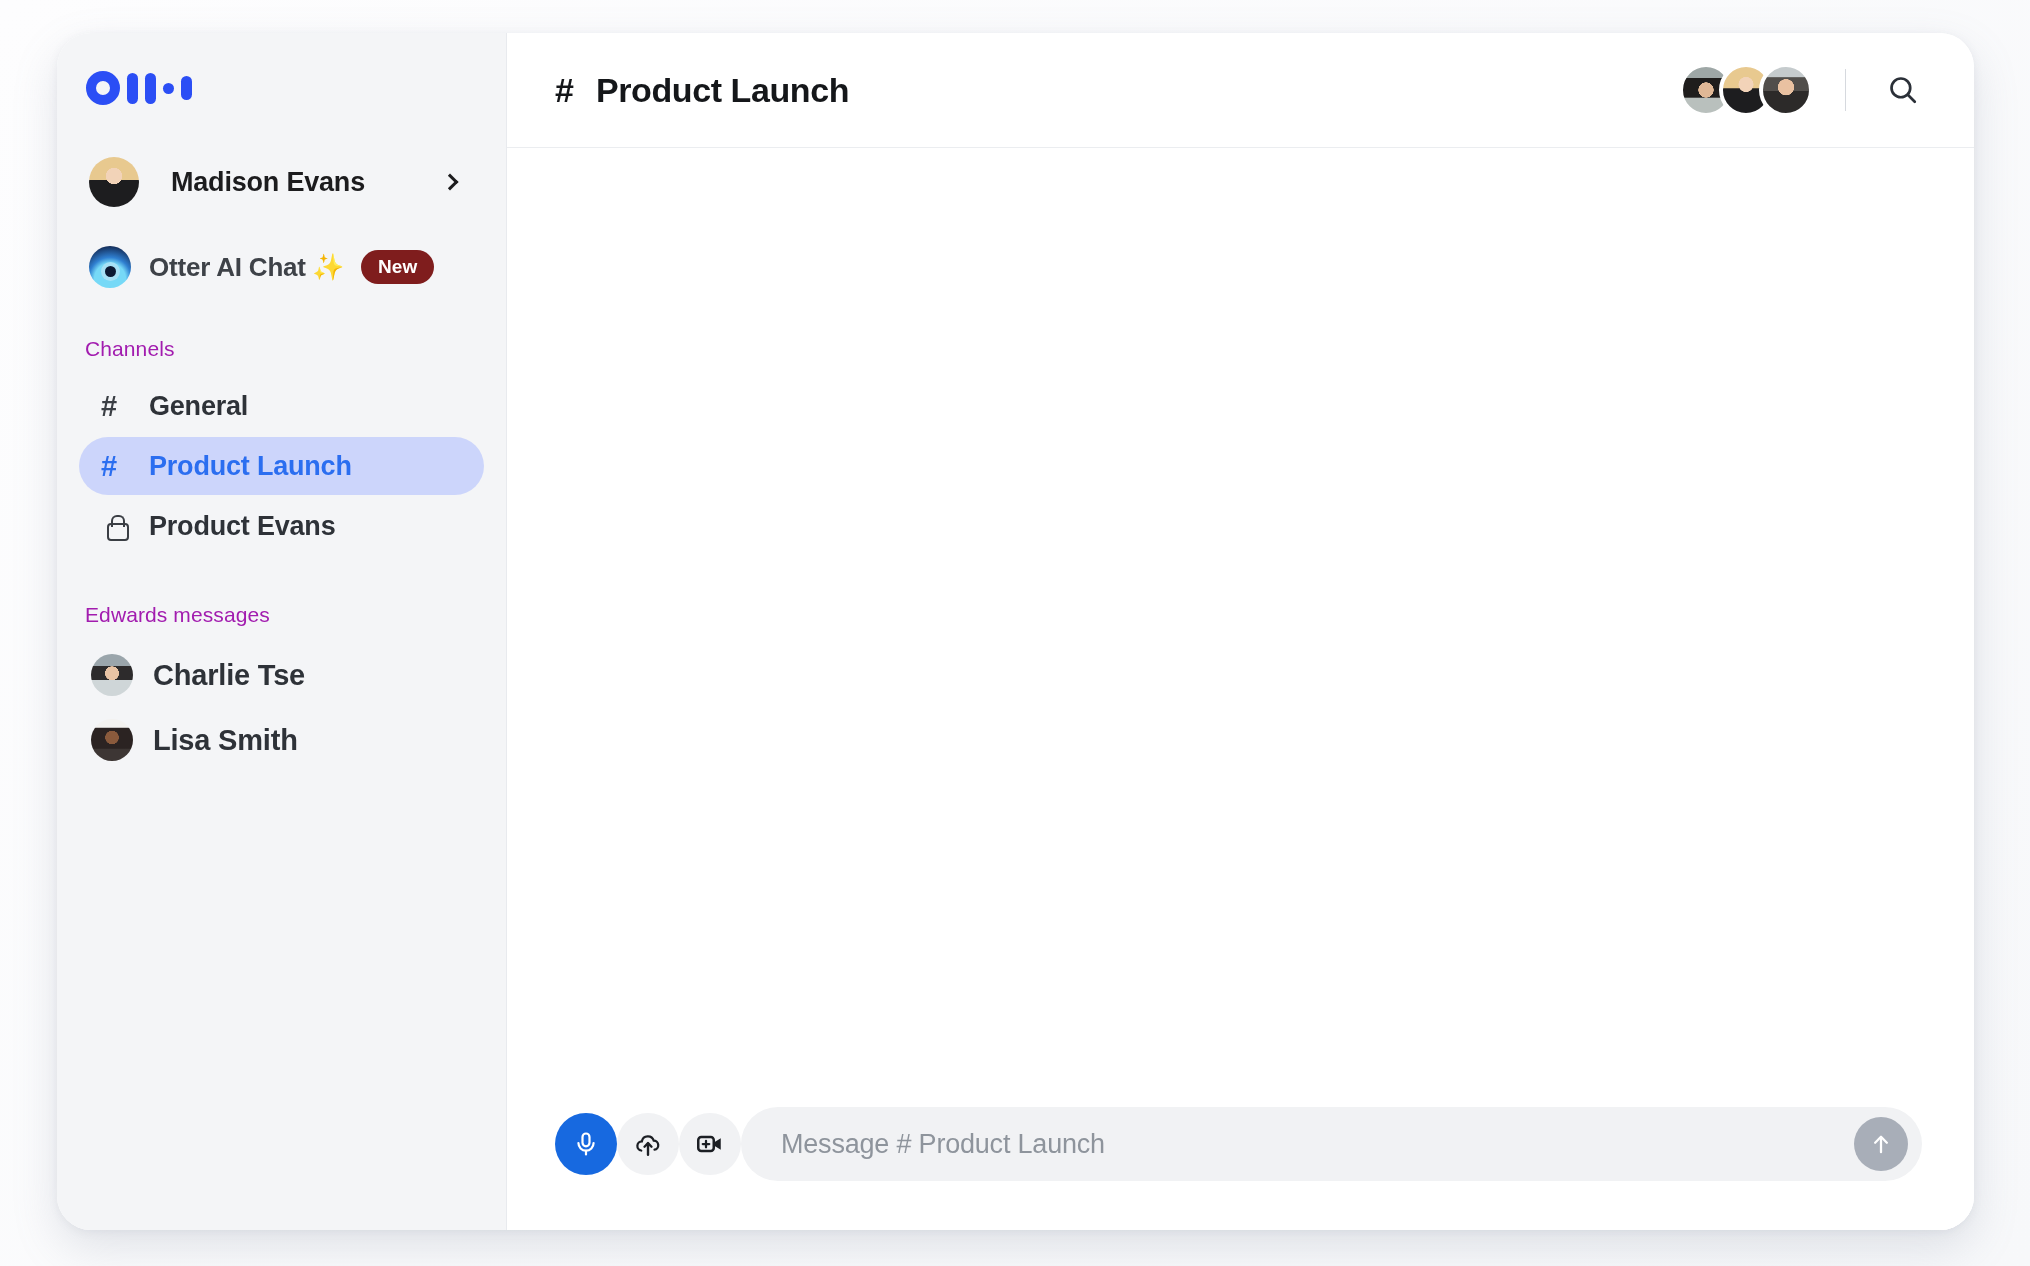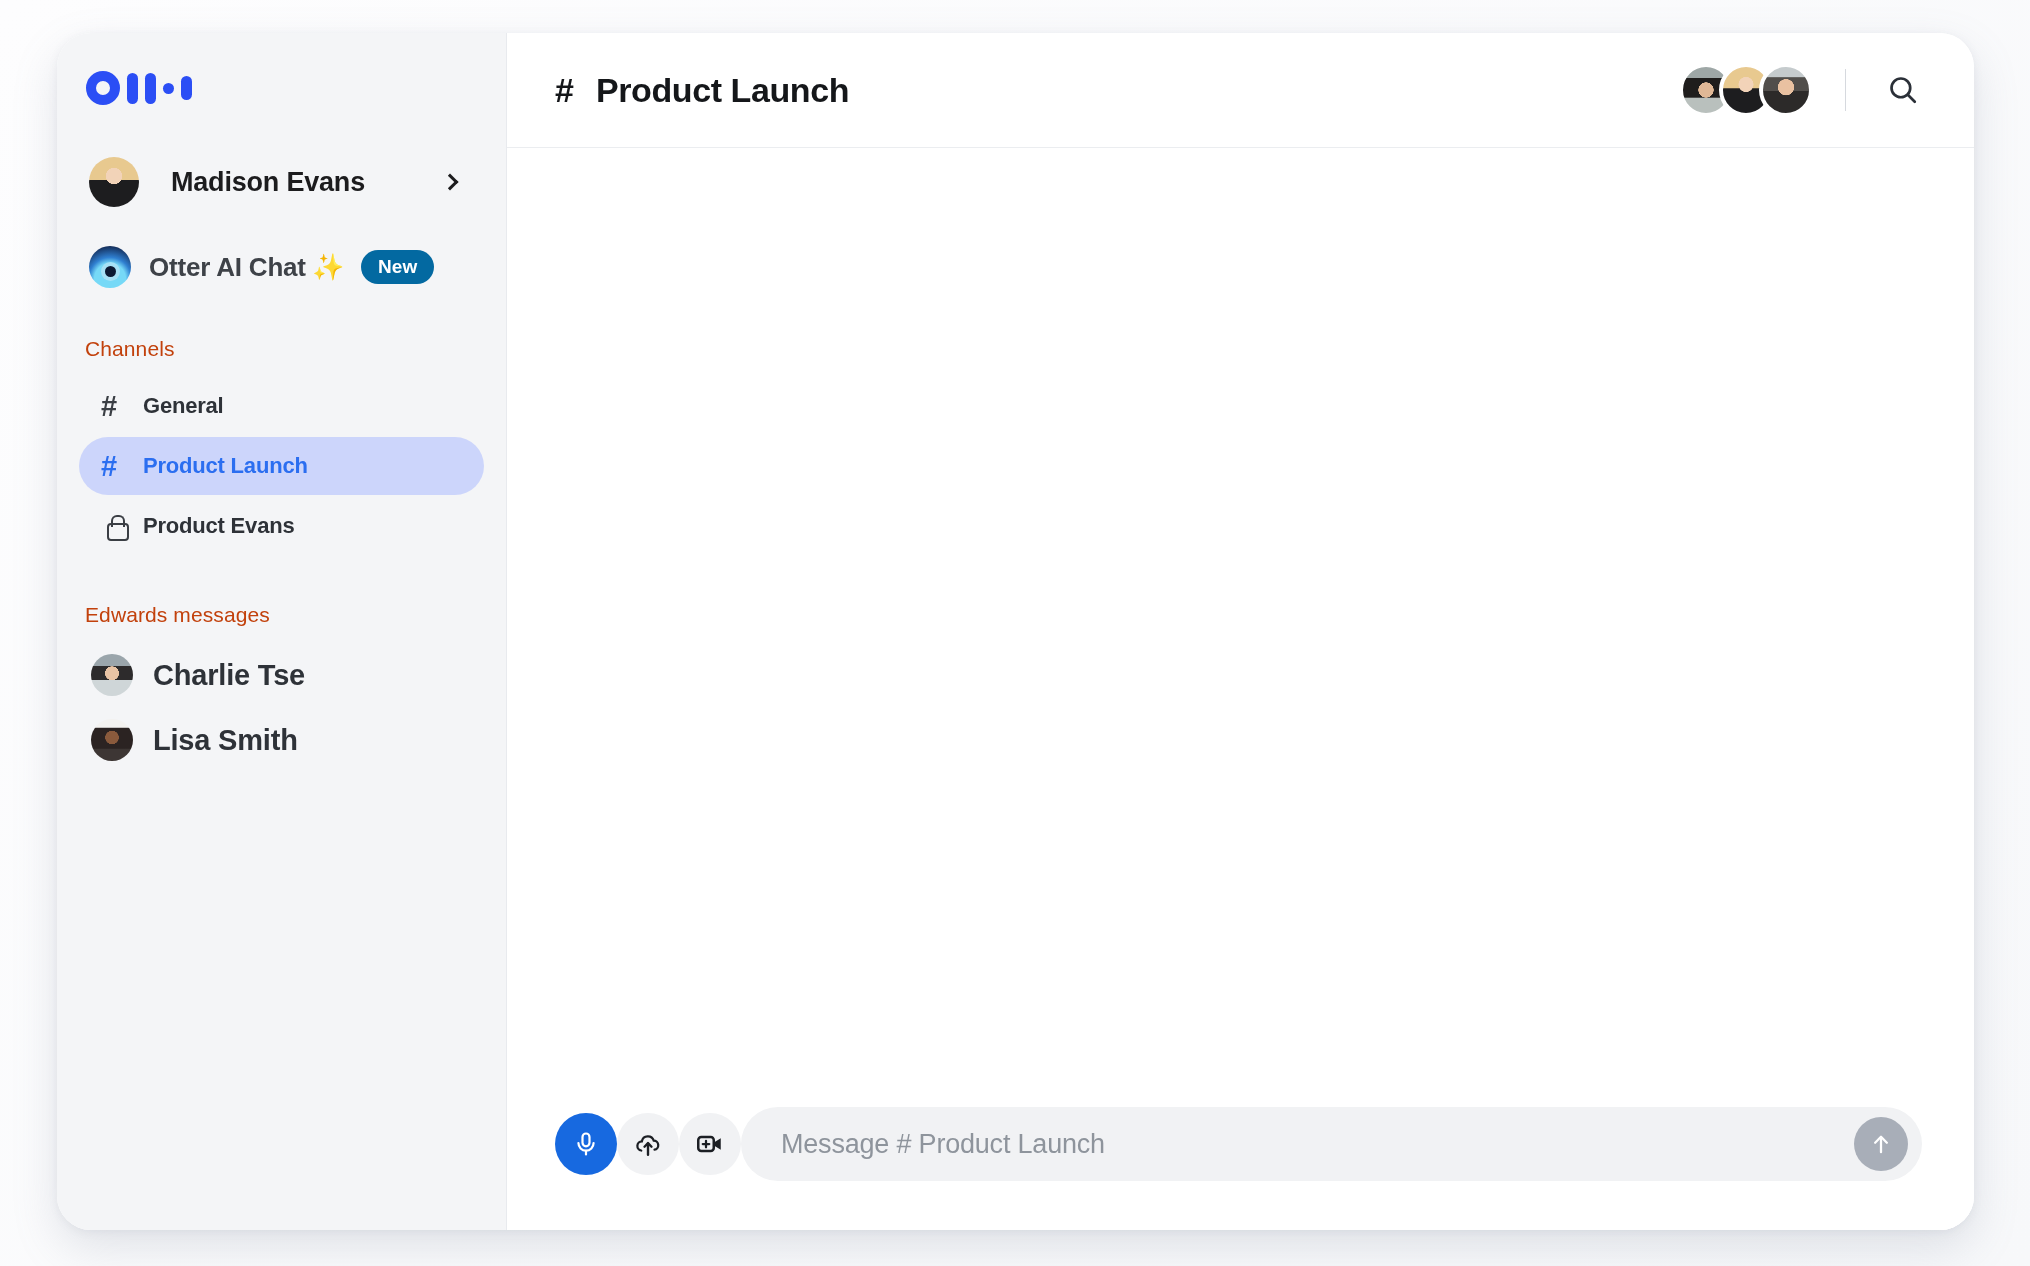--- a/index.html
+++ b/index.html
@@ -182,33 +182,33 @@
   .ai-label {
     font-size: 26px;
     font-weight: 700;
     color: #3e4248;
     margin-left: 18px;
     letter-spacing: -0.2px;
     white-space: nowrap;
   }
   .badge-new {
     margin-left: 16px;
-    background: #0369a1;
+    background: #7f1d1d;
     color: #ffffff;
     font-size: 19px;
     font-weight: 700;
     padding: 6px 17px;
     border-radius: 999px;
     letter-spacing: 0.1px;
   }
 
   
   .section-label {
     font-size: 21px;
-    color: #c2410c;
+    color: #a21caf;
     font-weight: 500;
     padding: 0 0 0 28px;
     letter-spacing: 0.1px;
   }
   .sec-channels { margin-top: 40px; }
   .sec-dms { margin-top: 46px; }
 
   
   .nav-list { margin-top: 14px; }
   .nav-item {
@@ -224,24 +224,24 @@
   .hash-icon {
     width: 30px;
     font-size: 29px;
     font-weight: 700;
     color: #3a3e44;
     text-align: left;
     line-height: 1;
   }
   .nav-item.active .hash-icon { color: #2b6ef0; }
   .nav-label {
-    font-size: 22px;
+    font-size: 27px;
     font-weight: 600;
     color: #2e3238;
-    margin-left: 12px;
+    margin-left: 18px;
     letter-spacing: -0.2px;
   }
   .nav-item.active .nav-label { color: #2b6ef0; font-weight: 700; }
 
   .lock-icon {
     width: 30px; height: 30px;
     position: relative;
   }
   .lock-icon::before {
     content: "";

